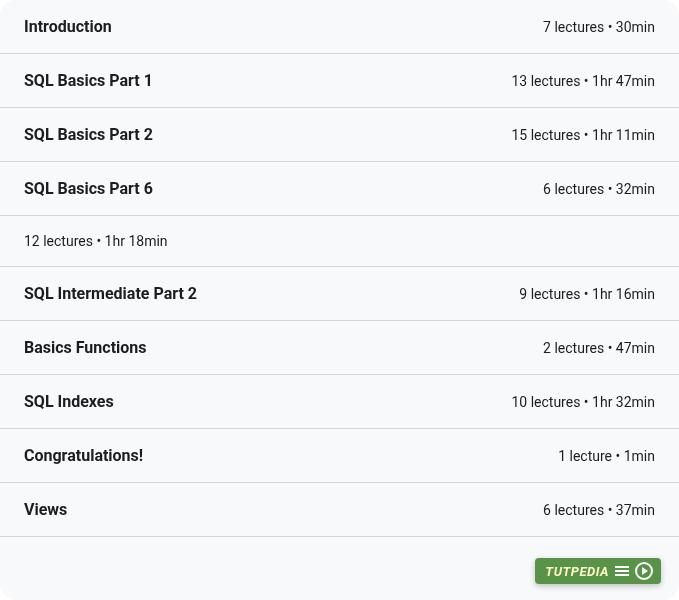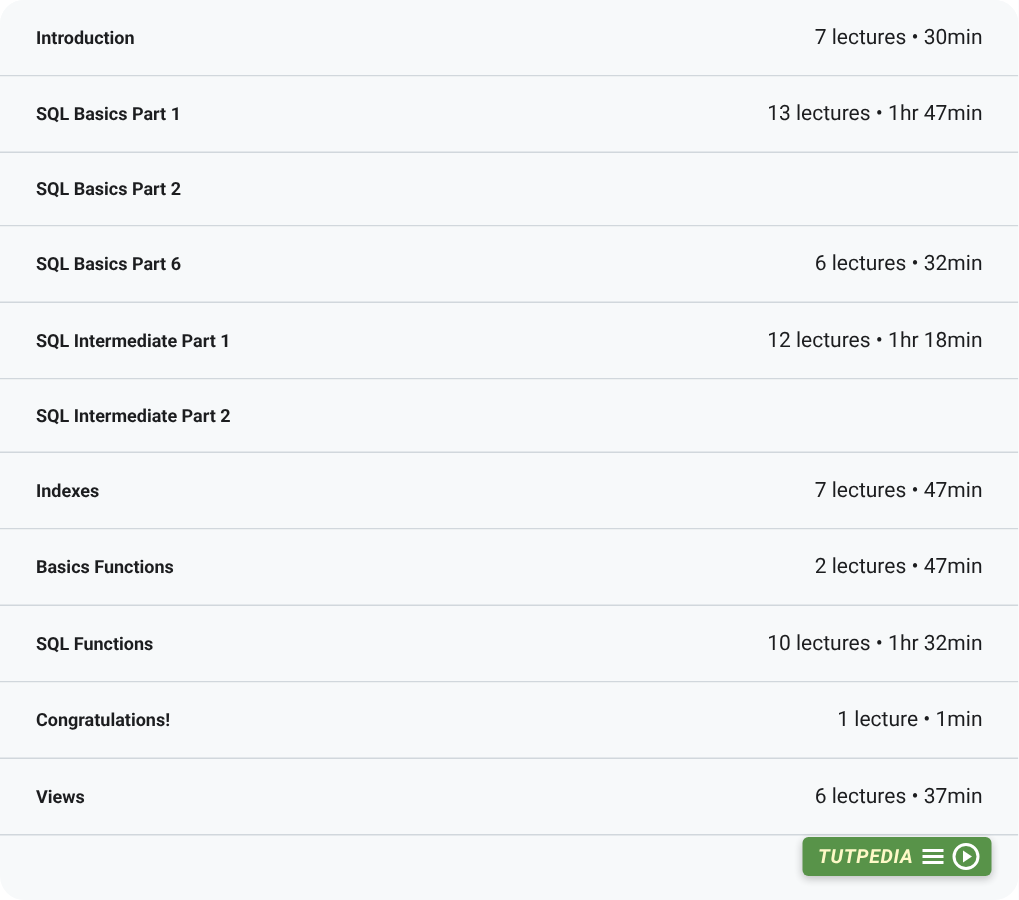--- a/index.html
+++ b/index.html
@@ -30,21 +30,21 @@
       padding: 17px 24px;
       border-bottom: 1px solid #d1d7dc;
       background: #f7f9fa;
       cursor: pointer;
     }
     .section-row:last-child {
       border-bottom: none;
     }
     .section-title {
       font-weight: 700;
-      font-size: 12px;
+      font-size: 16px;
       color: #1c1d1f;
     }
     .section-meta {
       font-size: 14px;
       color: #1c1d1f;
       font-weight: 400;
     }
     .badge {
       position: absolute;
       bottom: 16px;
@@ -102,42 +102,39 @@
   <div class="section-row">
     <span class="section-title">Introduction</span>
     <span class="section-meta">7 lectures • 30min</span>
   </div>
   <div class="section-row">
     <span class="section-title">SQL Basics Part 1</span>
     <span class="section-meta">13 lectures • 1hr 47min</span>
   </div>
   <div class="section-row">
     <span class="section-title">SQL Basics Part 2</span>
+    <span class="section-meta">15 lectures • 1hr 11min</span>
   </div>
   <div class="section-row">
     <span class="section-title">SQL Basics Part 6</span>
     <span class="section-meta">6 lectures • 32min</span>
   </div>
   <div class="section-row">
-    <span class="section-title">SQL Intermediate Part 1</span>
     <span class="section-meta">12 lectures • 1hr 18min</span>
   </div>
   <div class="section-row">
     <span class="section-title">SQL Intermediate Part 2</span>
-  </div>
-  <div class="section-row">
-    <span class="section-title">Indexes</span>
-    <span class="section-meta">7 lectures • 47min</span>
+    <span class="section-meta">9 lectures • 1hr 16min</span>
   </div>
   <div class="section-row">
     <span class="section-title">Basics Functions</span>
     <span class="section-meta">2 lectures • 47min</span>
   </div>
   <div class="section-row">
-    <span class="section-title">SQL Functions</span>
+    <span class="section-title">SQL Indexes</span>
     <span class="section-meta">10 lectures • 1hr 32min</span>
   </div>
   <div class="section-row">
     <span class="section-title">Congratulations!</span>
     <span class="section-meta">1 lecture • 1min</span>
   </div>
   <div class="section-row">
     <span class="section-title">Views</span>
     <span class="section-meta">6 lectures • 37min</span>
   </div>

